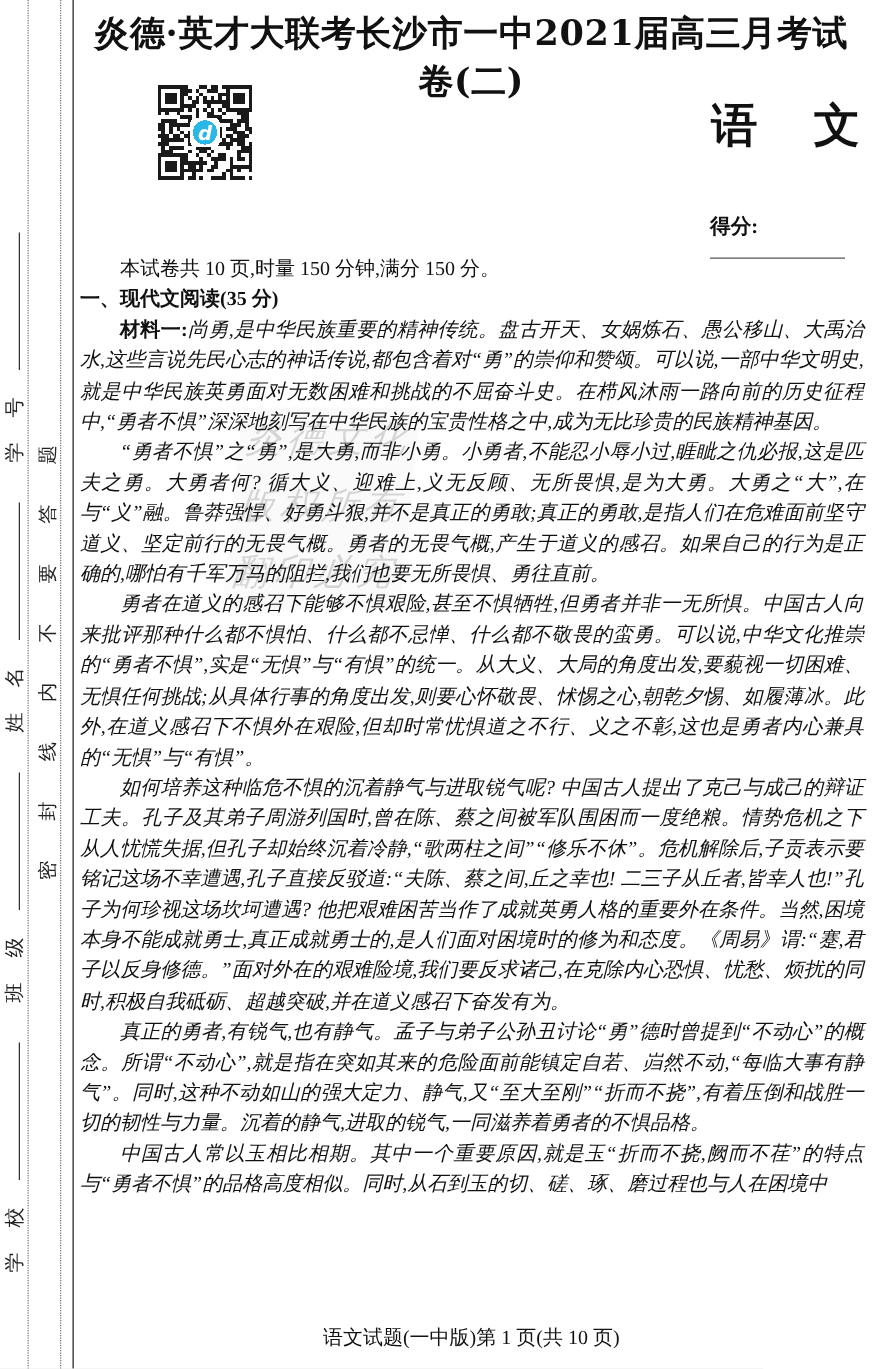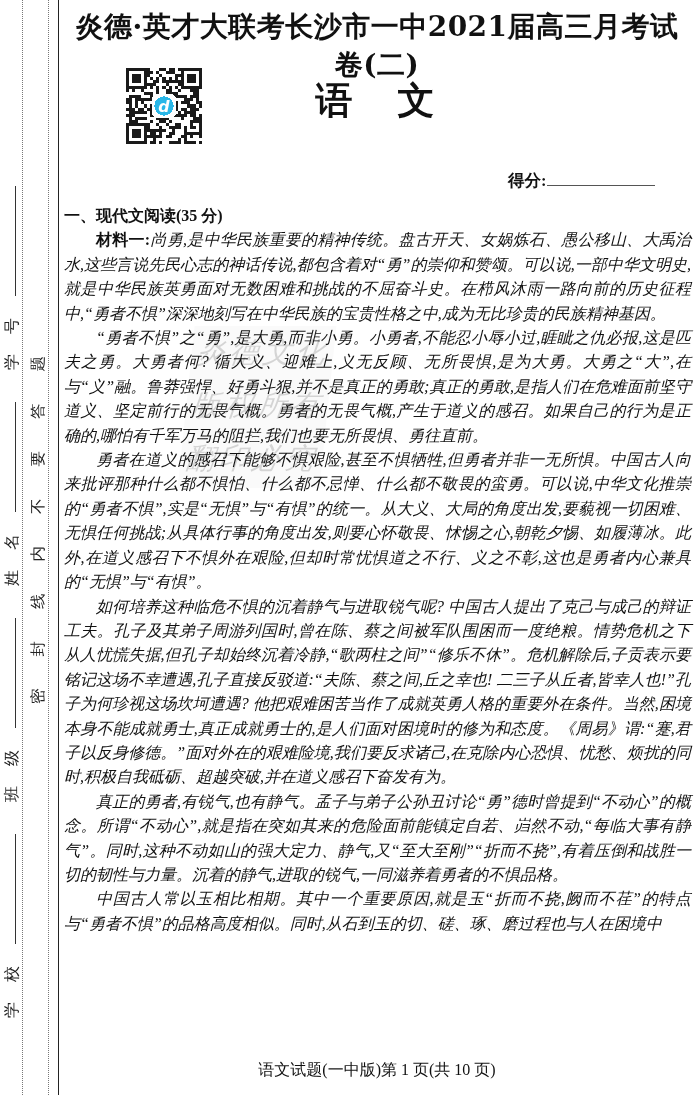--- a/index.html
+++ b/index.html
@@ -32,24 +32,24 @@
   }
 
   
   .exam-title {
     position:absolute; left:62px; top:8px; width:630px;
     font-size:28px; font-weight:900; text-align:center; letter-spacing:0.5px;
     font-family:"DejaVu Serif","Liberation Serif",serif;
   }
   .subject-title {
     position:absolute; left:62px; top:76px; width:630px;
-    font-size:37px; font-weight:bold; text-align:center; letter-spacing:4px;
+    font-size:37px; font-weight:bold; text-align:right; letter-spacing:4px;
   }
   .qr-wrap { position:absolute; left:120px; top:60px; width:88px; height:92px; }
-  .score-line { position:absolute; left:508px; top:170px; font-size:16.5px; font-weight:bold;font-family:Liberation Serif, serif; }
+  .score-line { position:absolute; left:568px; top:170px; font-size:16.5px; font-weight:bold;font-family:Liberation Serif, serif; }
   .score-line .score-blank {
     display:inline-block; width:108px; height:14px;
     border-bottom:1.4px solid #555; vertical-align:baseline;
   }
 
   
   .watermark {
     position:absolute; left:186px; top:326px; width:142px; height:162px;
     background:rgba(0,0,0,0.02); text-align:center;
     font-style:italic; font-size:29px; letter-spacing:4px; line-height:53px;
@@ -355,20 +355,21 @@
     <span>得分:</span><span class="score-blank"></span>
   </div>
 
   <div class="watermark">
     <div>炎德文化</div>
     <div>版权所有</div>
     <div>翻印必究</div>
   </div>
 
   <div class="body-text">
+    <p class="ind">本试卷共 10 页,时量 150 分钟,满分 150 分。</p>
     <p class="hd">一、现代文阅读(35 分)</p>
     <p class="ind kai"><span class="mat-label">材料一:</span><span>尚勇,是中华民族重要的精神传统。盘古开天、女娲炼石、愚公移山、大禹治水,这些言说先民心志的神话传说,都包含着对“勇”的崇仰和赞颂。可以说,一部中华文明史,就是中华民族英勇面对无数困难和挑战的不屈奋斗史。在栉风沐雨一路向前的历史征程中,“勇者不惧”深深地刻写在中华民族的宝贵性格之中,成为无比珍贵的民族精神基因。</span></p>
     <p class="ind kai">“勇者不惧”之“勇”,是大勇,而非小勇。小勇者,不能忍小辱小过,睚眦之仇必报,这是匹夫之勇。大勇者何? 循大义、迎难上,义无反顾、无所畏惧,是为大勇。大勇之“大”,在与“义”融。鲁莽强悍、好勇斗狠,并不是真正的勇敢;真正的勇敢,是指人们在危难面前坚守道义、坚定前行的无畏气概。勇者的无畏气概,产生于道义的感召。如果自己的行为是正确的,哪怕有千军万马的阻拦,我们也要无所畏惧、勇往直前。</p>
     <p class="ind kai">勇者在道义的感召下能够不惧艰险,甚至不惧牺牲,但勇者并非一无所惧。中国古人向来批评那种什么都不惧怕、什么都不忌惮、什么都不敬畏的蛮勇。可以说,中华文化推崇的“勇者不惧”,实是“无惧”与“有惧”的统一。从大义、大局的角度出发,要藐视一切困难、无惧任何挑战;从具体行事的角度出发,则要心怀敬畏、怵惕之心,朝乾夕惕、如履薄冰。此外,在道义感召下不惧外在艰险,但却时常忧惧道之不行、义之不彰,这也是勇者内心兼具的“无惧”与“有惧”。</p>
     <p class="ind kai">如何培养这种临危不惧的沉着静气与进取锐气呢? 中国古人提出了克己与成己的辩证工夫。孔子及其弟子周游列国时,曾在陈、蔡之间被军队围困而一度绝粮。情势危机之下从人忧慌失据,但孔子却始终沉着冷静,“歌两柱之间”“修乐不休”。危机解除后,子贡表示要铭记这场不幸遭遇,孔子直接反驳道:“夫陈、蔡之间,丘之幸也! 二三子从丘者,皆幸人也!”孔子为何珍视这场坎坷遭遇? 他把艰难困苦当作了成就英勇人格的重要外在条件。当然,困境本身不能成就勇士,真正成就勇士的,是人们面对困境时的修为和态度。《周易》谓:“蹇,君子以反身修德。”面对外在的艰难险境,我们要反求诸己,在克除内心恐惧、忧愁、烦扰的同时,积极自我砥砺、超越突破,并在道义感召下奋发有为。</p>
     <p class="ind kai">真正的勇者,有锐气,也有静气。孟子与弟子公孙丑讨论“勇”德时曾提到“不动心”的概念。所谓“不动心”,就是指在突如其来的危险面前能镇定自若、岿然不动,“每临大事有静气”。同时,这种不动如山的强大定力、静气,又“至大至刚”“折而不挠”,有着压倒和战胜一切的韧性与力量。沉着的静气,进取的锐气,一同滋养着勇者的不惧品格。</p>
     <p class="ind kai">中国古人常以玉相比相期。其中一个重要原因,就是玉“折而不挠,阙而不荏”的特点与“勇者不惧”的品格高度相似。同时,从石到玉的切、磋、琢、磨过程也与人在困境中</p>
   </div>
 
   <div class="footer">语文试题(一中版)第 1 页(共 10 页)</div>

